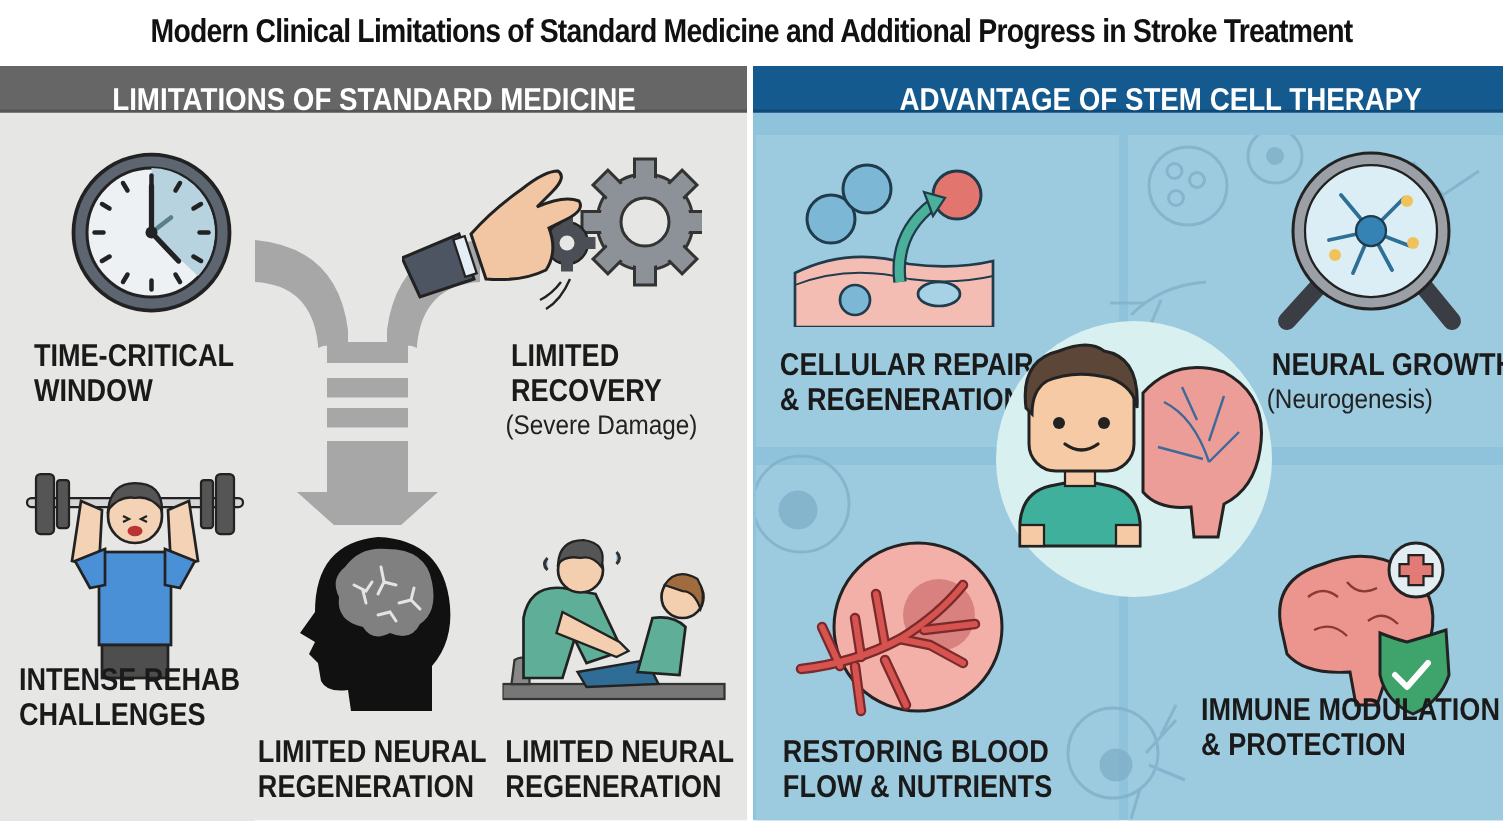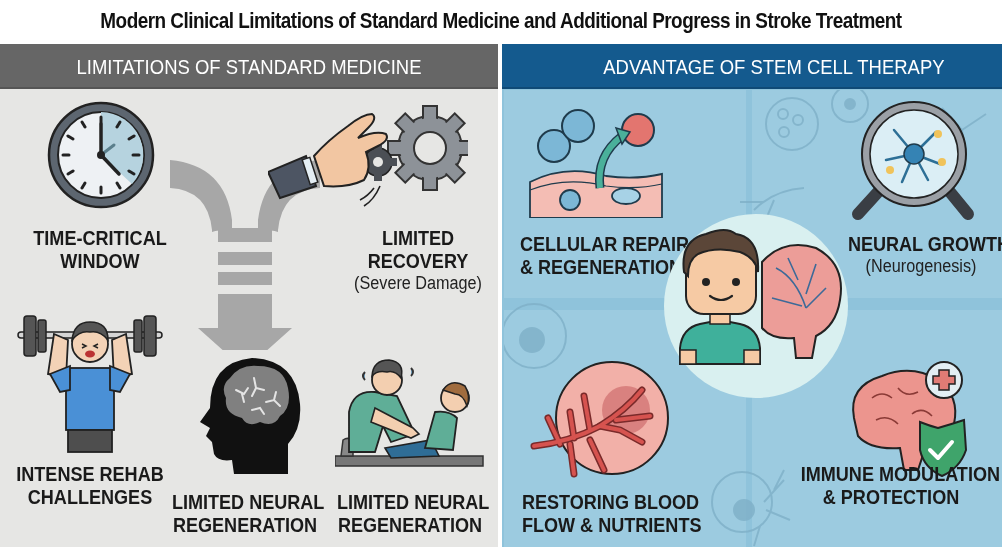--- a/index.html
+++ b/index.html
@@ -8,30 +8,30 @@
   .title {
     position: absolute; left: 0; top: 6px; width: 1002px; height: 30px;
     text-align: center; font-weight: 700; font-size: 22px; color: #111;
     letter-spacing: -0.6px; transform: scaleX(0.86); transform-origin: center;
     white-space: nowrap; line-height: 30px;
   }
   .panel { position: absolute; top: 44px; height: 503px; }
   .panel.left { left: 0; width: 498px; background: #e6e6e4; }
   .panel.right { left: 502px; width: 500px; background: #8fc3db; }
   .panel-header {
-    position: absolute; left: 0; top: 0; width: 100%; height: 45px;
-    color: #fff; font-weight: 400; font-size: 21px; text-align: center; line-height: 46px;
+    position: absolute; left: 0; top: 0; width: 100%; height: 31px;
+    color: #fff; font-weight: 700; font-size: 21px; text-align: center; line-height: 46px;
     white-space: nowrap;
   }
   .panel.left .panel-header { background: #666666; border-bottom: 2px solid #555; }
   .panel.right .panel-header { background: #145a8e; border-bottom: 2px solid #0f4a76; padding-left: 44px; }
   .panel-header span { display: inline-block; transform: scaleX(0.88); }
 
   .label {
-    position: absolute; text-align: center; font-weight: 700; color: #1a1a1a;
+    position: absolute; text-align: left; font-weight: 700; color: #1a1a1a;
     font-size: 21px; line-height: 23px; white-space: nowrap;
   }
   .label .l { display: block; transform: scaleX(0.86); }
   .label .sub { display: block; font-weight: 400; font-size: 18px; color: #222; transform: scaleX(0.9); }
 
   .icon { position: absolute; }
 
   
   .quad { position: absolute; background: #9ccbe0; }
   .centre-circle {
@@ -130,21 +130,21 @@
   <path d="M44 30 L38 70 L56 74 L58 36 Z" fill="#f3d2b6" stroke="#222" stroke-width="1.8"></path>
   <path d="M116 30 L122 70 L104 74 L102 36 Z" fill="#f3d2b6" stroke="#222" stroke-width="1.8"></path>
   <rect x="56" y="64" width="48" height="62" fill="#4a90d6" stroke="#222" stroke-width="1.8"></rect>
   <path d="M40 70 L60 62 L60 86 L50 88 Z M120 70 L100 62 L100 86 L110 88 Z" fill="#4a90d6" stroke="#222" stroke-width="1.8"></path>
   <rect x="58" y="126" width="44" height="22" fill="#4e4e4e" stroke="#222" stroke-width="1.8"></rect>
   <circle cx="80" cy="40" r="18" fill="#f3d2b6" stroke="#222" stroke-width="1.8"></circle>
   <path d="M62 36 Q64 18 80 18 Q98 18 98 36 Q90 26 80 28 Q70 26 62 36 Z" fill="#555" stroke="#222" stroke-width="1.5"></path>
   <ellipse cx="80" cy="50" rx="5" ry="3.5" fill="#b33"></ellipse>
   <path d="M72 40 l4 2 -4 2 M88 40 l-4 2 4 2" stroke="#222" stroke-width="1.5" fill="none"></path>
 </svg>
-<div class="label" style="left:0px;top:462px;width:180px">
+<div class="label" style="left:0px;top:442px;width:180px">
   <span class="l">INTENSE REHAB</span>
   <span class="l">CHALLENGES</span>
 </div>
 
 <svg class="icon" style="left:196px;top:356px" width="108" height="120" viewBox="0 0 108 120">
   <path d="M56 2 Q100 4 104 48 Q106 72 92 88 L92 118 L38 118 L36 104 Q22 106 18 98 L16 86 L10 80 L14 72 L4 66 L14 52 Q14 6 56 2 Z" fill="#111"></path>
   <path d="M34 22 Q44 8 62 10 Q88 10 92 32 Q96 52 84 60 Q78 72 64 66 Q52 72 46 62 Q28 58 30 42 Q24 30 34 22 Z" fill="#808080"></path>
   <g stroke="#e4e4e4" stroke-width="2" fill="none" stroke-linecap="round">
     <path d="M40 34 l8 4 4 -6 M46 38 l2 8"></path>
       <path d="M58 22 l2 10 8 2 M60 32 l-4 8"></path>

